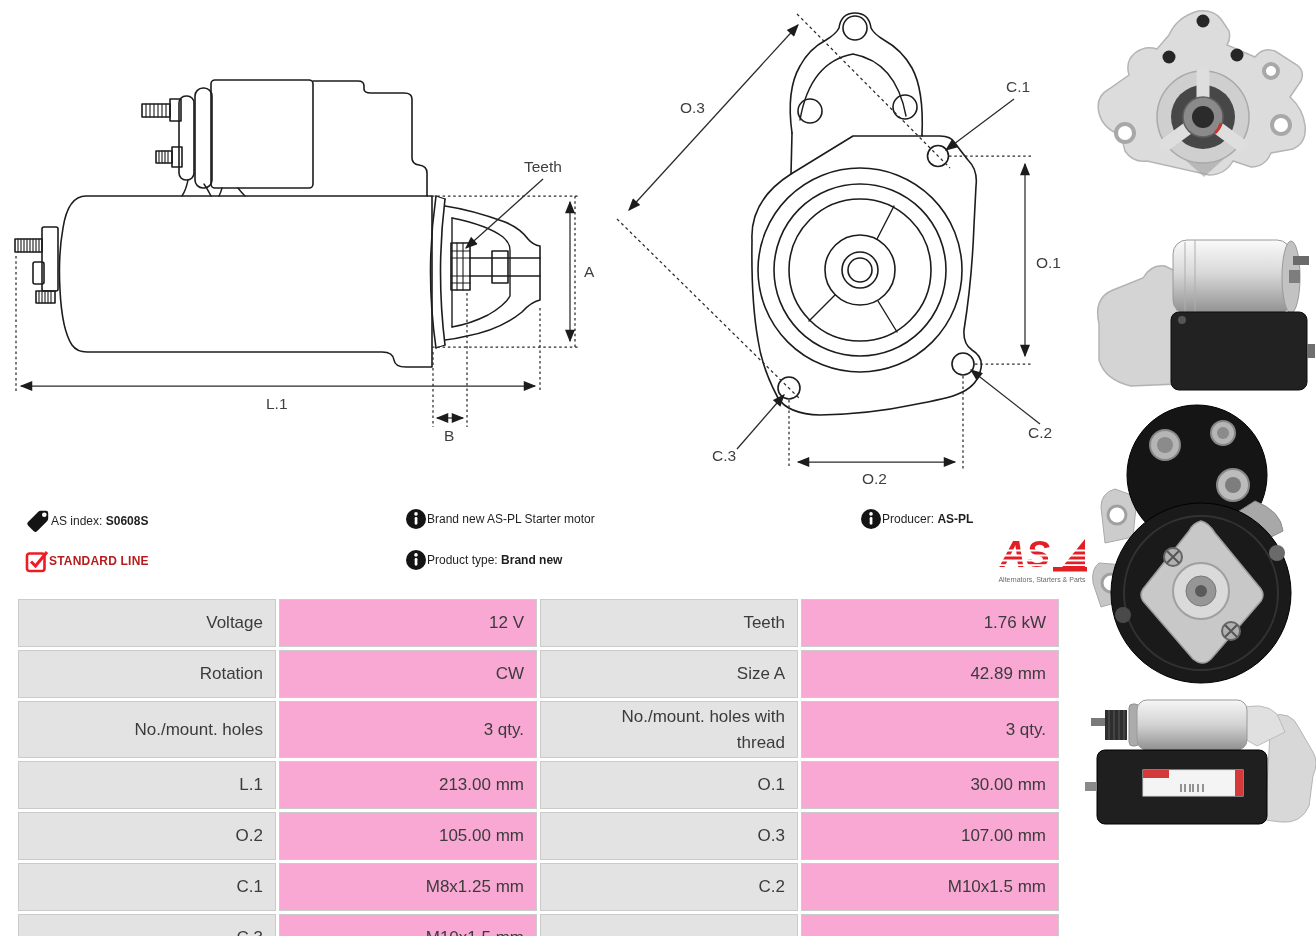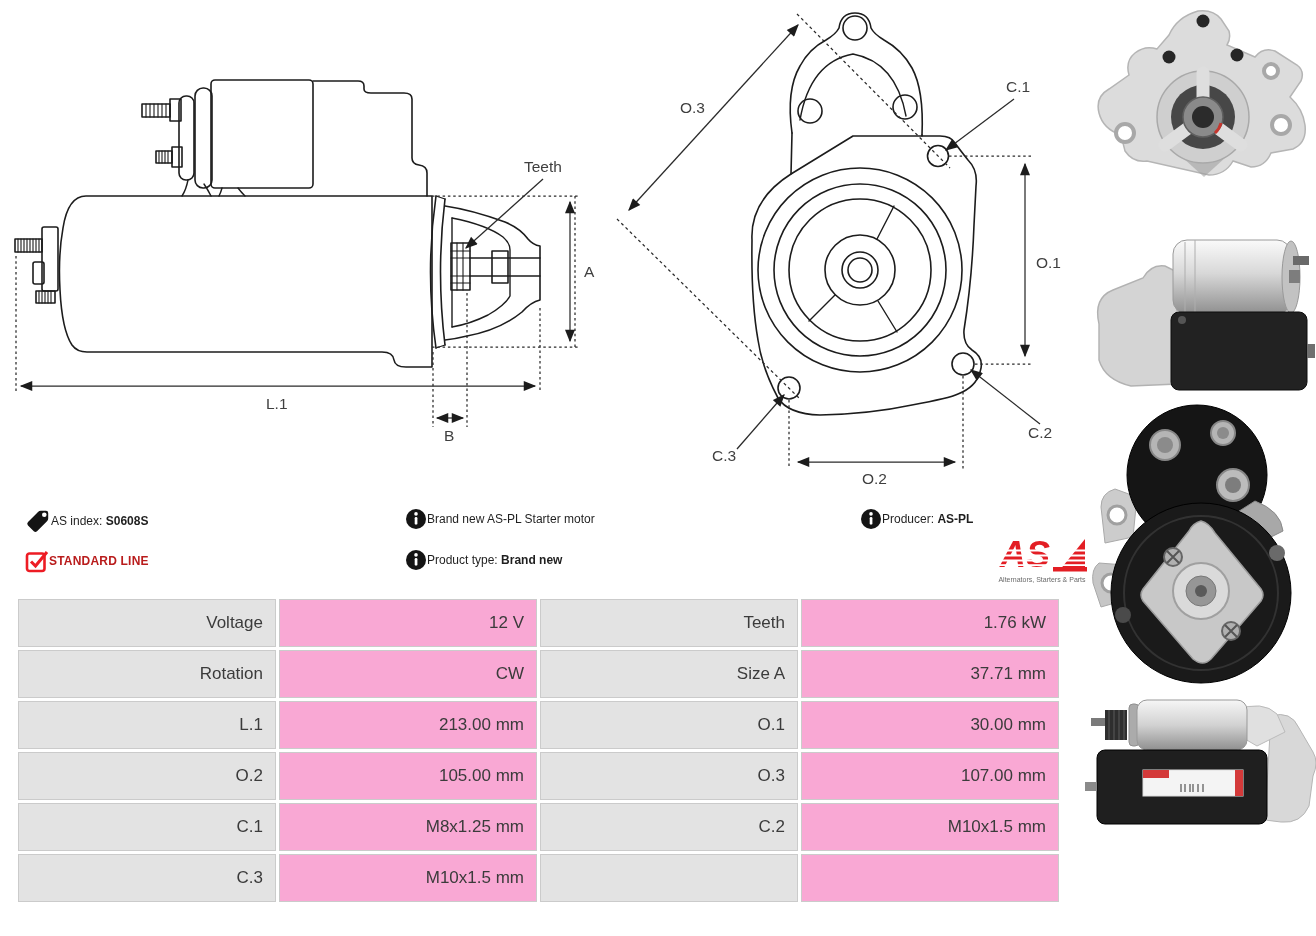--- a/index.html
+++ b/index.html
@@ -325,21 +325,27 @@
       <tr>
         <td class="lbl">Voltage</td>
         <td class="val">12 V</td>
         <td class="lbl">Teeth</td>
         <td class="val">1.76 kW</td>
       </tr>
       <tr>
         <td class="lbl">Rotation</td>
         <td class="val">CW</td>
         <td class="lbl">Size A</td>
-        <td class="val">37.71 mm</td>
+        <td class="val">42.89 mm</td>
+      </tr>
+      <tr class="tall">
+        <td class="lbl">No./mount. holes</td>
+        <td class="val">3 qty.</td>
+        <td class="lbl"><span class="wrap-narrow">No./mount. holes with thread</span></td>
+        <td class="val">3 qty.</td>
       </tr>
       <tr>
         <td class="lbl">L.1</td>
         <td class="val">213.00 mm</td>
         <td class="lbl">O.1</td>
         <td class="val">30.00 mm</td>
       </tr>
       <tr>
         <td class="lbl">O.2</td>
         <td class="val">105.00 mm</td>

